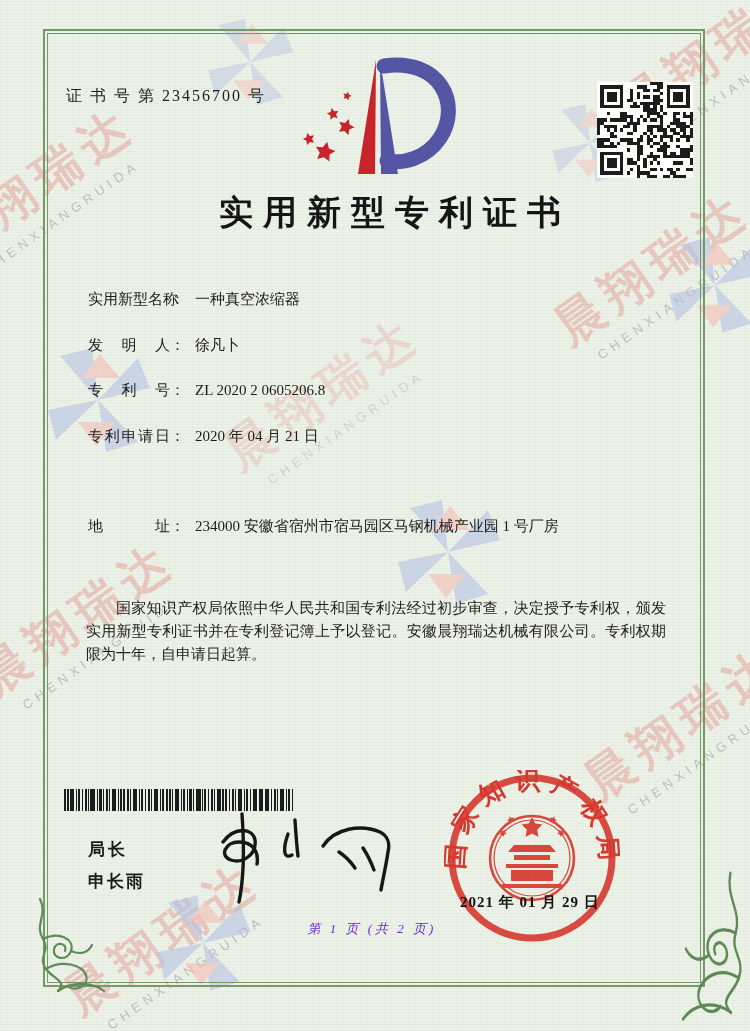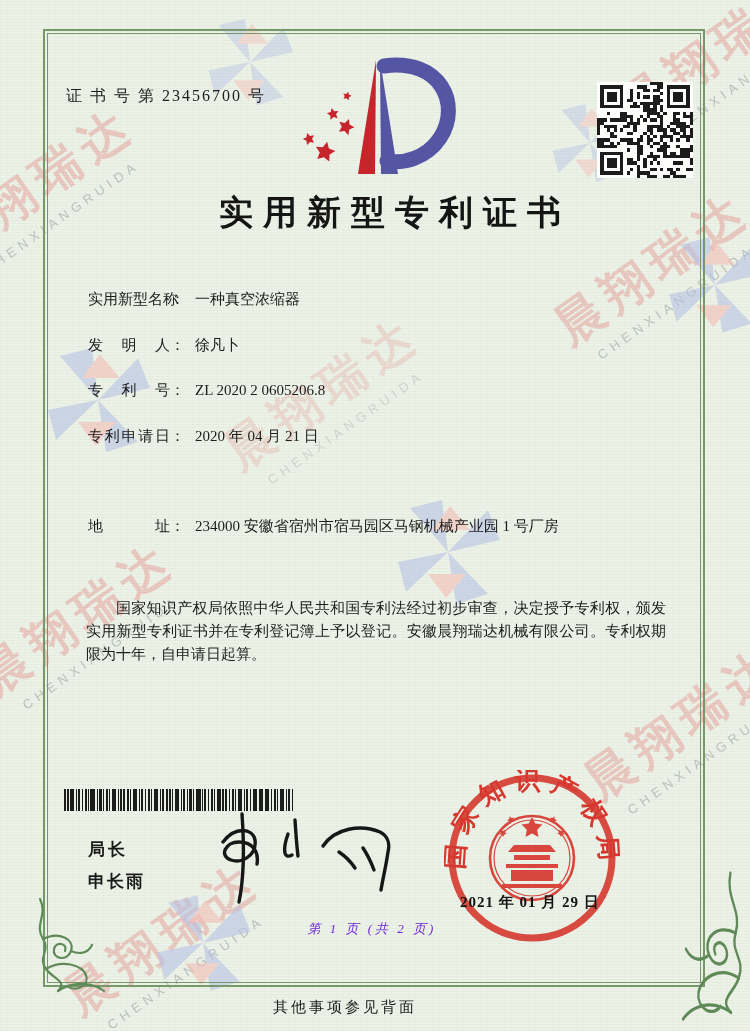--- a/index.html
+++ b/index.html
@@ -500,14 +500,13 @@
       <path d="M64,82 h48 l-6,-7 h-36 z"></path>
       <path d="M70,85 h36 v5 h-36 z"></path>
       <path d="M62,94 h52 v4 h-52 z"></path>
       <path d="M67,100 h42 v11 h-42 z"></path>
       <path d="M58,114 h60 v4 h-60 z"></path>
     </g>
   </svg>
   <div class="seal-date">2021 年 01 月 29 日</div>
 
   <div class="page-num">第 1 页 (共 2 页)</div>
-  <div class="back-note">其他事项参见背面</div>
 </div>
 
 </body></html>

